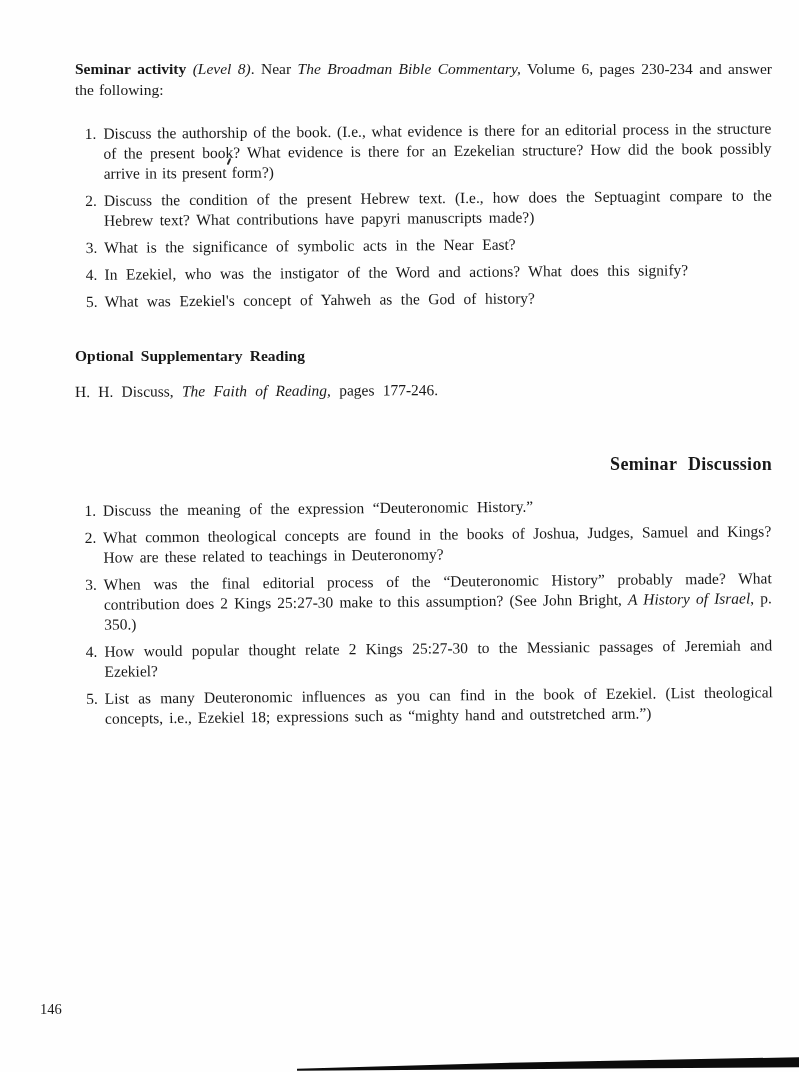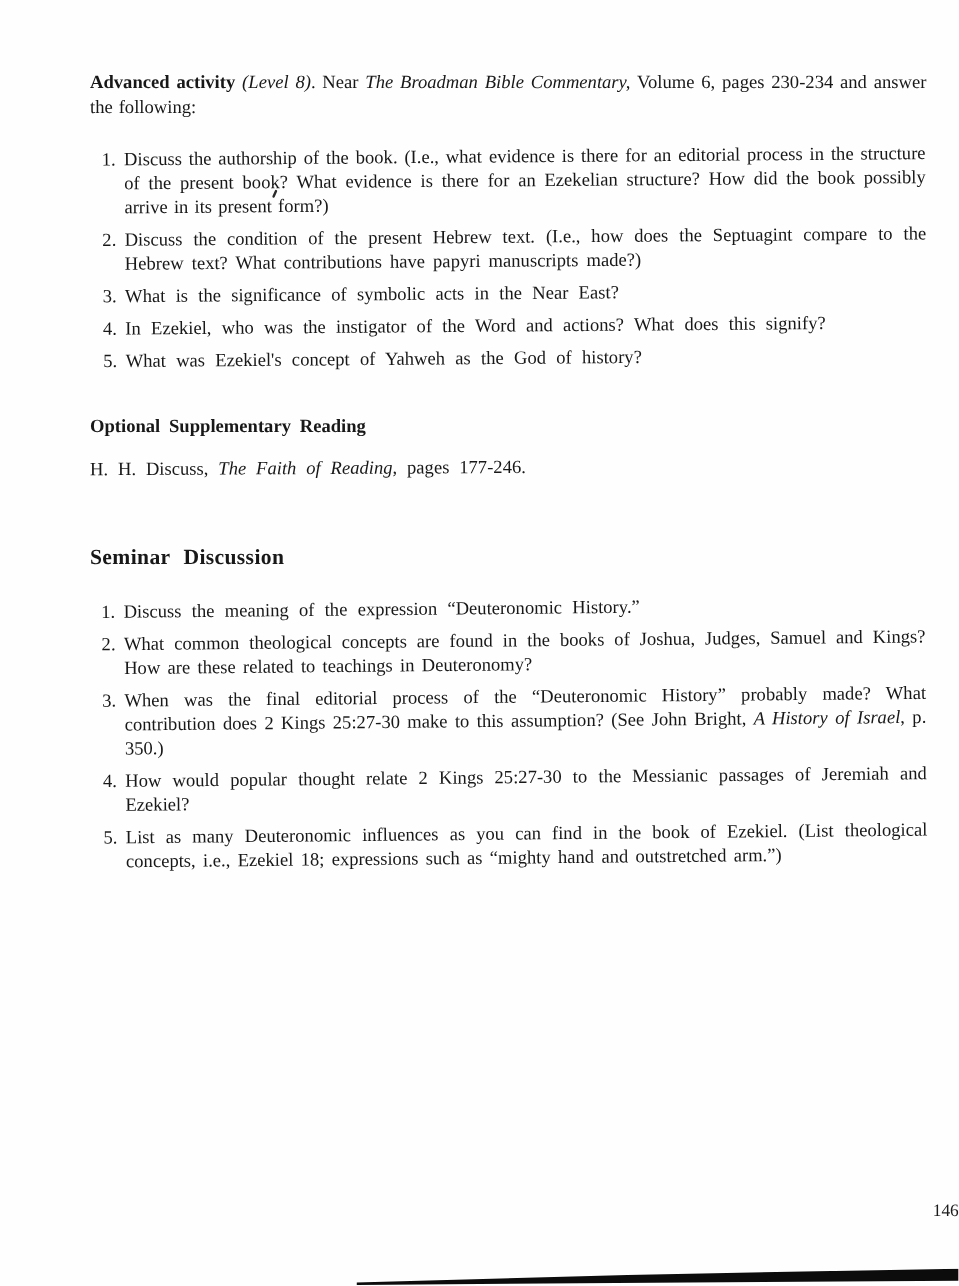--- a/index.html
+++ b/index.html
@@ -69,32 +69,32 @@
   .citation {
     margin-top: 16px;
     font-size: 15.5px;
     line-height: 21px;
     word-spacing: 0.28em;
     transform: rotate(-0.3deg);
     transform-origin: left center;
   }
   .seminar-heading {
     margin-top: 52px;
-    text-align: left;
+    text-align: right;
     font-size: 18px;
     font-weight: bold;
     word-spacing: 0.35em;
     letter-spacing: 0.3px;
   }
   .page-number {
     position: absolute;
     left: 40px;
     right: 0;
     top: 1001px;
-    text-align: right;
+    text-align: left;
     font-size: 14.5px;
     color: #1b1b1b;
   }
   .scan-speck {
     position: absolute;
     left: 228px;
     top: 158px;
     width: 2px;
     height: 7px;
     background: #2a2a2a;
@@ -111,21 +111,21 @@
     clip-path: polygon(0% 84%, 45% 52%, 100% 26%, 100% 76%, 55% 84%, 0% 94%);
   }
 </style>
 </head>
 <body>
 
 <div class="page">
   <div class="content">
 
     <p class="intro">
-      <span class="b">Advanced activity </span><span class="i">(Level 8)</span><span>. Near </span><span class="i">The Broadman Bible Commentary,</span><span> Volume 6, pages 230-234 and answer the following:</span>
+      <span class="b">Seminar activity </span><span class="i">(Level 8)</span><span>. Near </span><span class="i">The Broadman Bible Commentary,</span><span> Volume 6, pages 230-234 and answer the following:</span>
     </p>
 
     <div class="qlist">
       <div class="q-row">
         <span class="q-num">1.</span>
         <span class="q-text">Discuss the authorship of the book. (I.e., what evidence is there for an editorial process in the structure of the present book? What evidence is there for an Ezekelian structure? How did the book possibly arrive in its present form?)</span>
       </div>
       <div class="q-row">
         <span class="q-num">2.</span>
         <span class="q-text spread-xs">Discuss the condition of the present Hebrew text. (I.e., how does the Septuagint compare to the Hebrew text? What contributions have papyri manuscripts made?)</span>

